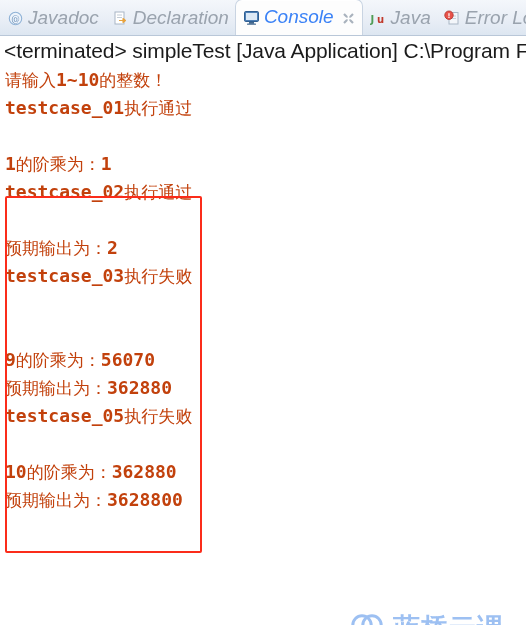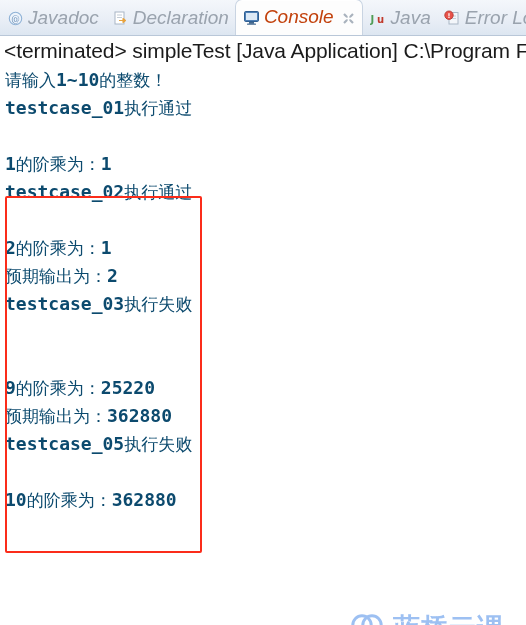--- a/index.html
+++ b/index.html
@@ -39,21 +39,21 @@
     height: 34px;
     padding: 0 6px 0 7px;
     box-sizing: border-box;
     font-size: 19px;
     color: #9aa3ae;
     white-space: nowrap;
     line-height: 1;
   }
   .tab.active {
     background: #fdfdfd;
-    color: #c2410c;
+    color: #3b82f6;
     border: 1px solid #c9d4e2;
     border-bottom: none;
     border-top-left-radius: 7px;
     border-top-right-radius: 7px;
     height: 36px;
     box-shadow: inset 0 1px 0 #ffffff;
     justify-content: space-between;
   }
   .tab .lbl { position: relative; top: -1px; font-style: italic; }
 
@@ -98,21 +98,21 @@
   .outwrap {
     position: absolute;
     left: 5px;
     top: 30px;
     width: 518px;
   }
   .oline {
     height: 28px;
     font-size: 18px;
     line-height: 28px;
-    color: #0c4a6e;
+    color: #c2410c;
     white-space: pre;
     font-family: "DejaVu Sans Mono", "Liberation Mono", monospace;
   }
   .oline.blank { color: transparent; }
   
   .oline .m {
     font-family: "DejaVu Sans Mono", "Liberation Mono", monospace;
     font-weight: bold;
     font-size: 18px;
   }
@@ -231,30 +231,30 @@
 
     <div class="termline">&lt;terminated&gt; simpleTest [Java Application] C:\Program Files</div>
 
     <div class="outwrap" id="outwrap">
         <div class="oline"><span class="cjk">请输入</span><span class="m">1~10</span><span class="cjk">的整数！</span></div>
         <div class="oline"><span class="m">testcase_01</span><span class="cjk">执行通过</span></div>
         <div class="oline blank">&nbsp;</div>
         <div class="oline"><span class="m">1</span><span class="cjk">的阶乘为：</span><span class="m">1</span></div>
         <div class="oline"><span class="m">testcase_02</span><span class="cjk">执行通过</span></div>
         <div class="oline blank">&nbsp;</div>
-        <div class="oline"><span class="m">2</span><span class="cjk">的阶乘为：</span><span class="m">1</span></div>
         <div class="oline"><span class="cjk">预期输出为：</span><span class="m">2</span></div>
         <div class="oline"><span class="m">testcase_03</span><span class="cjk">执行失败</span></div>
         <div class="oline blank">&nbsp;</div>
         <div class="oline blank">&nbsp;</div>
-        <div class="oline"><span class="m">9</span><span class="cjk">的阶乘为：</span><span class="m">25220</span></div>
+        <div class="oline"><span class="m">9</span><span class="cjk">的阶乘为：</span><span class="m">56070</span></div>
         <div class="oline"><span class="cjk">预期输出为：</span><span class="m">362880</span></div>
         <div class="oline"><span class="m">testcase_05</span><span class="cjk">执行失败</span></div>
         <div class="oline blank">&nbsp;</div>
         <div class="oline"><span class="m">10</span><span class="cjk">的阶乘为：</span><span class="m">362880</span></div>
+        <div class="oline"><span class="cjk">预期输出为：</span><span class="m">3628800</span></div>
       </div>
 
     <div class="redbox"></div>
 
     <div class="watermark">
       <span class="wm-logo">
         <svg width="38" height="38" viewBox="0 0 38 38">
           <circle cx="14" cy="17" r="9.2" fill="none" stroke="#9dc0f2" stroke-width="3"></circle>
           <circle cx="24" cy="17" r="9.2" fill="none" stroke="#9dc0f2" stroke-width="3"></circle>
           <rect x="5" y="21.5" width="28" height="2.6" fill="#ffffff"></rect>

